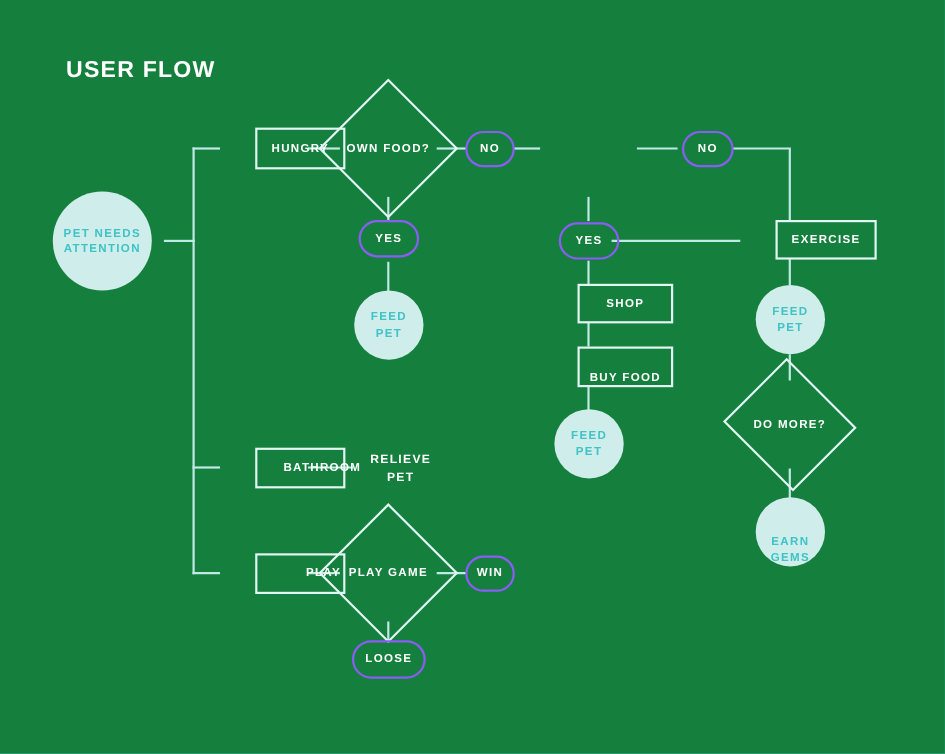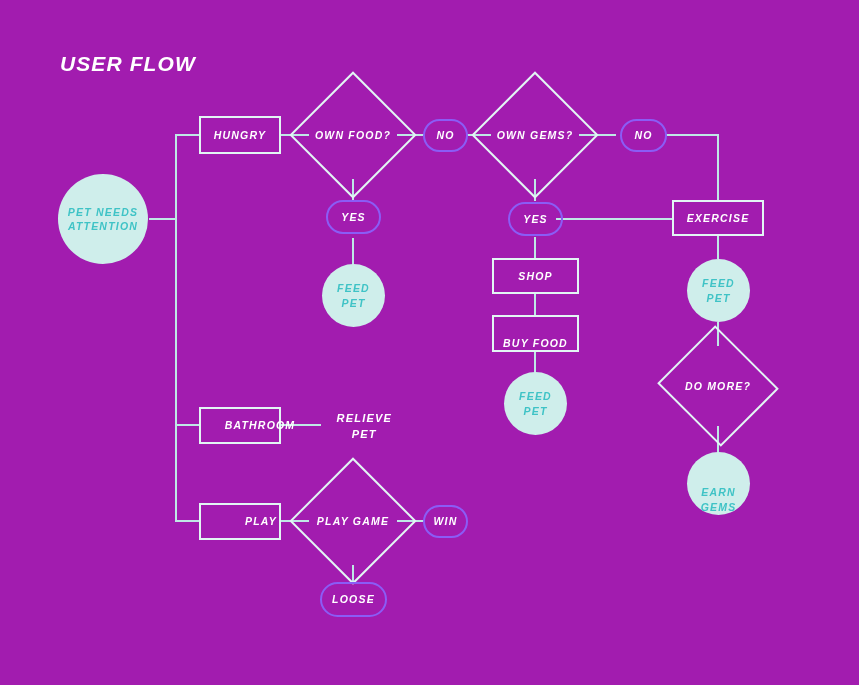--- a/index.html
+++ b/index.html
@@ -10,22 +10,21 @@
   body {
     width: 859px;
     height: 685px;
     overflow: hidden;
     font-family: "Liberation Sans", sans-serif;
   }
   #canvas {
     position: relative;
     width: 859px;
     height: 685px;
-    background: #a21caf;
-    font-style: italic;
+    background: #15803d;
   }
   #edges {
     position: absolute;
     left: 0;
     top: 0;
     width: 859px;
     height: 685px;
     pointer-events: none;
   }
   .title {
@@ -48,20 +47,21 @@
     font-size: 10.5px;
     font-weight: bold;
     letter-spacing: 1.2px;
     line-height: 1.35;
     color: #ffffff;
     z-index: 2;
   }
   .rect {
     border: 2px solid #e2f6f4;
     background: transparent;
+    margin-left: 33px;
   }
   .pill {
     border: 2px solid #8b5cf6;
     border-radius: 999px;
     background: transparent;
   }
   .diamond-wrap {
     position: absolute;
     z-index: 2;
   }
@@ -140,21 +140,21 @@
       <path d="M718 236 V258"></path>
       <path d="M718 323 V345"></path>
       <path d="M718 427 V452"></path>
       <path d="M281 425 H320"></path>
       <path d="M281 521 H308"></path>
       <path d="M398 521 H423"></path>
       <path d="M353 566 V582"></path>
     </g>
   </svg>
 
-  <div class="node circle-fill" style="left:58px; top:174px; width:90px; height:90px;">
+  <div class="node circle-fill" style="left:48px; top:174px; width:90px; height:90px;">
     <span style="white-space:pre-line;">PET NEEDS
 ATTENTION</span>
   </div>
 
   <div class="node rect" style="left:199px; top:116px; width:82px; height:38px;">
     <span>HUNGRY</span>
   </div>
 
   <div class="diamond-wrap" style="left:308px; top:90px; width:90px; height:90px;">
     <div class="diamond-shape"></div>
@@ -167,24 +167,20 @@
 
   <div class="node pill" style="left:326px; top:200px; width:55px; height:34px;">
     <span>YES</span>
   </div>
 
   <div class="node circle-fill" style="left:322px; top:264px; width:63px; height:63px;">
     <span style="white-space:pre-line;">FEED
 PET</span>
   </div>
 
-  <div class="diamond-wrap" style="left:490px; top:90px; width:90px; height:90px;">
-    <div class="diamond-shape"></div>
-    <div class="diamond-label">OWN GEMS?</div>
-  </div>
 
   <div class="node pill" style="left:620px; top:119px; width:47px; height:33px;">
     <span>NO</span>
   </div>
 
   <div class="node pill" style="left:508px; top:202px; width:55px; height:34px;">
     <span>YES</span>
   </div>
 
   <div class="node rect" style="left:492px; top:258px; width:87px; height:36px;">

